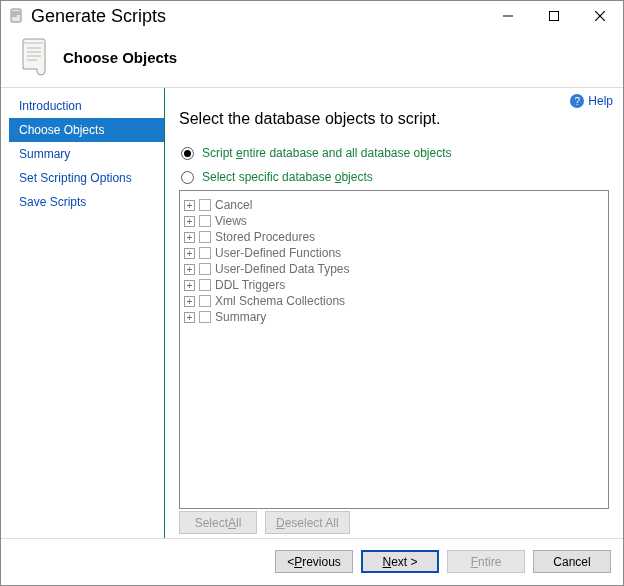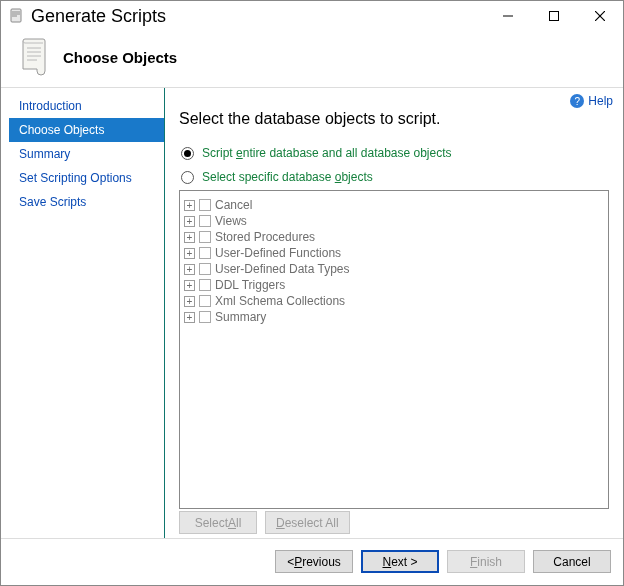--- a/index.html
+++ b/index.html
@@ -321,16 +321,16 @@
       <span>&lt; </span>
       <u>P</u>
       <span>revious</span>
     </span>
   <span class="btn primary">
       <u>N</u>
       <span>ext &gt;</span>
     </span>
   <span class="btn disabled">
       <u>F</u>
-      <span>inish</span>
+      <span>ntire</span>
     </span>
   <span class="btn">Cancel</span>
 </div>
 
 </body></html>

